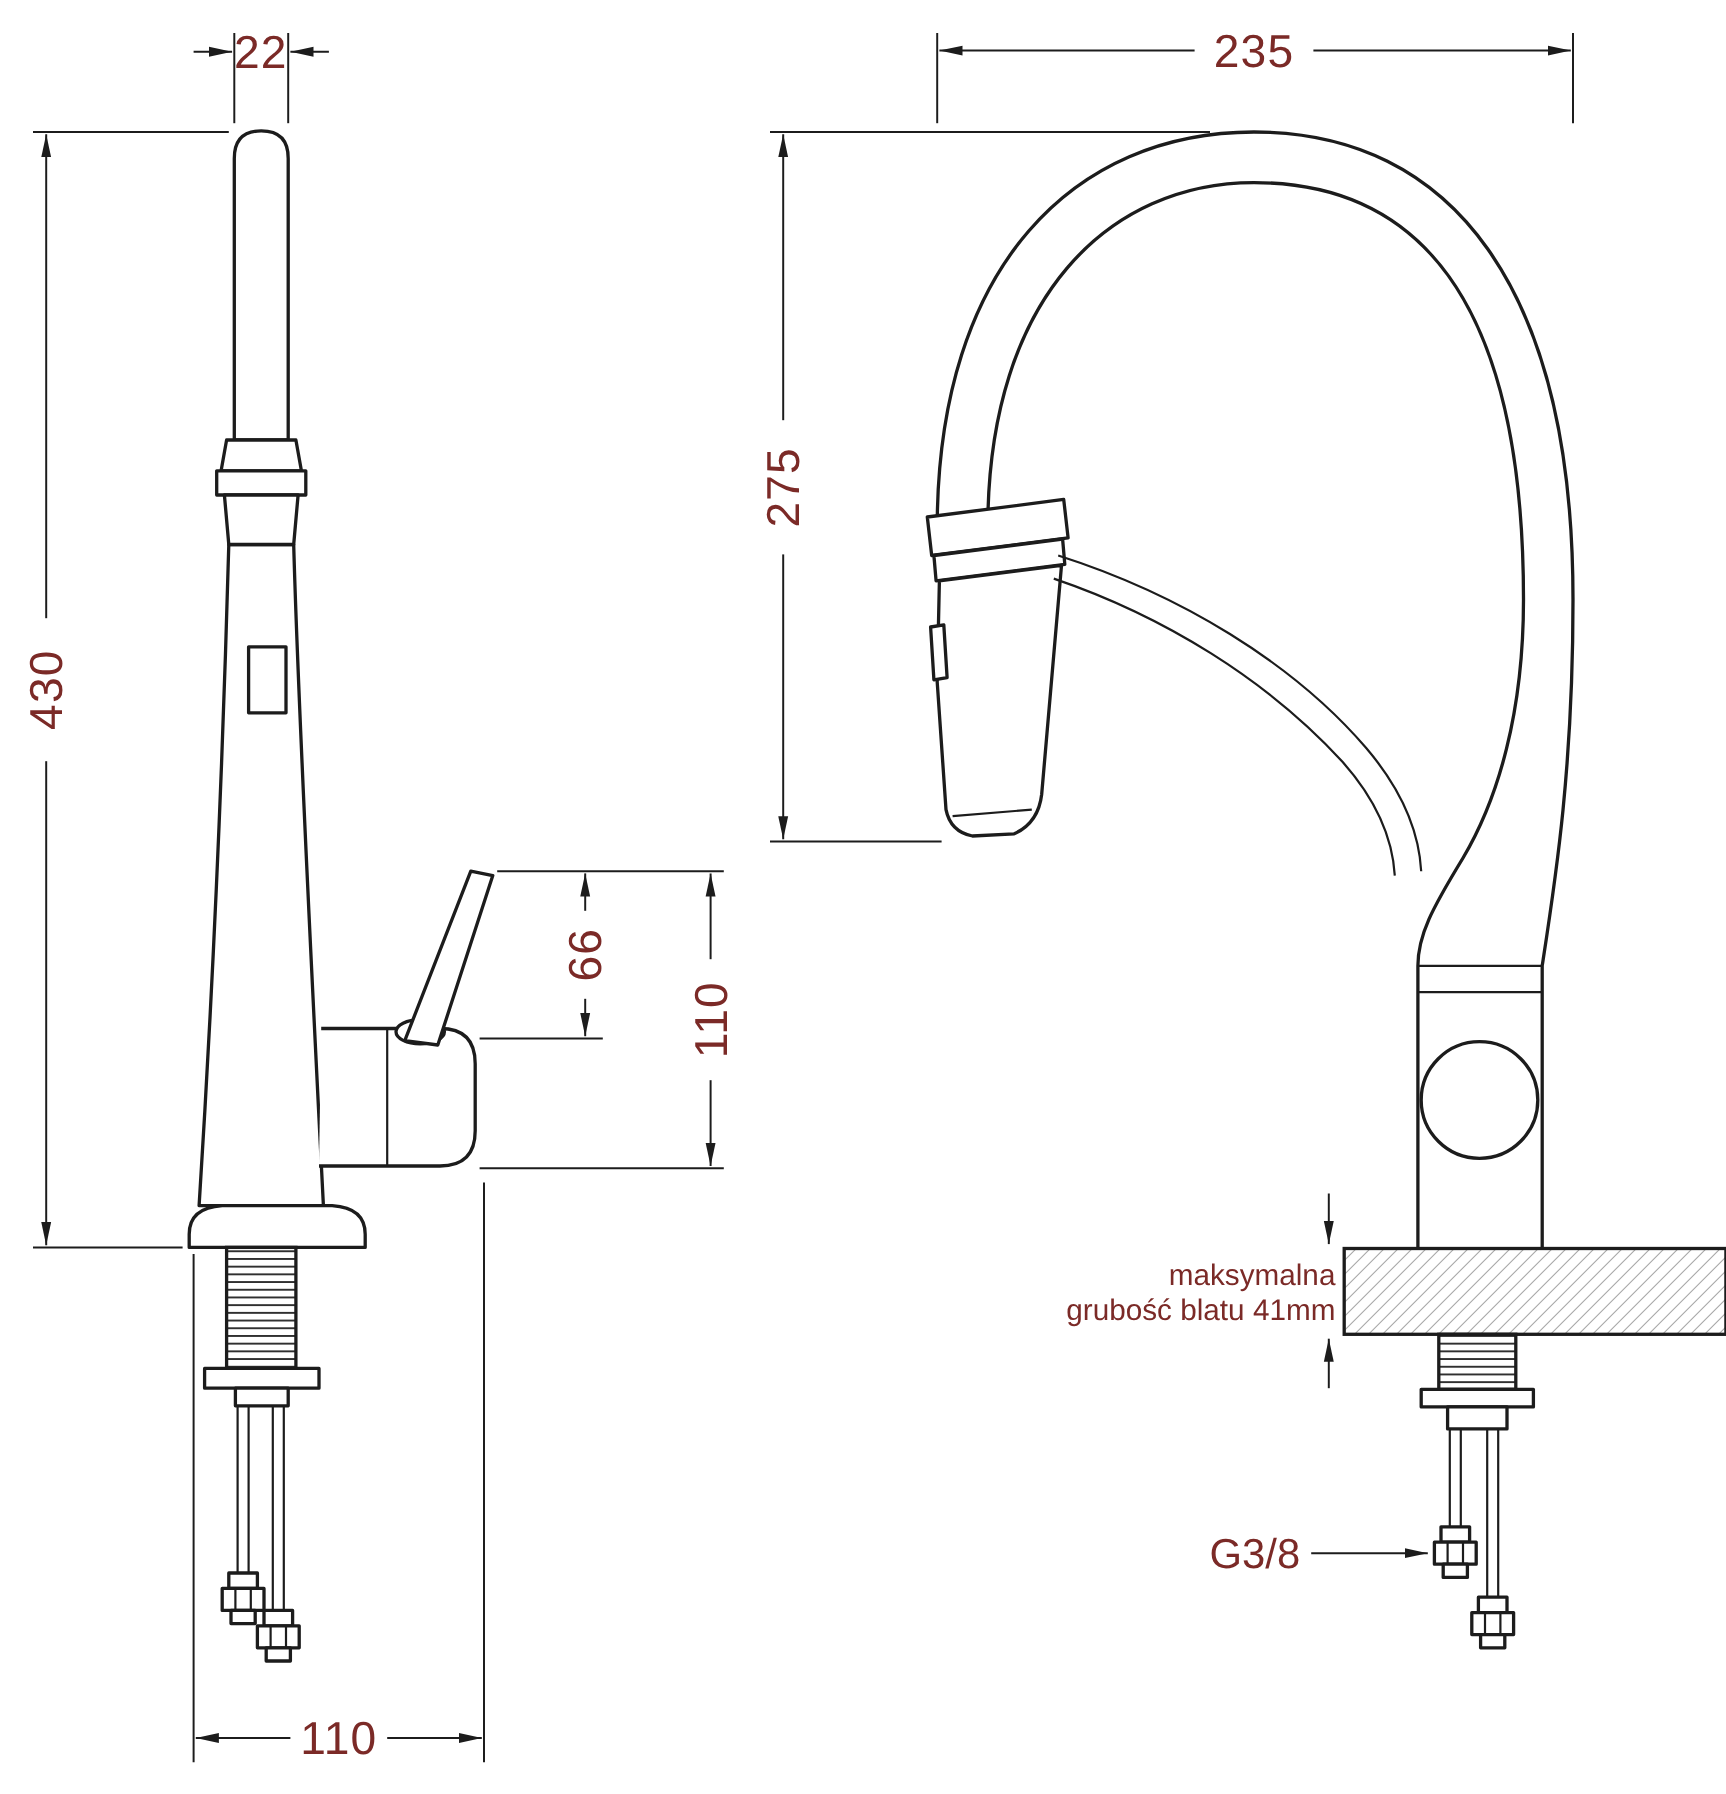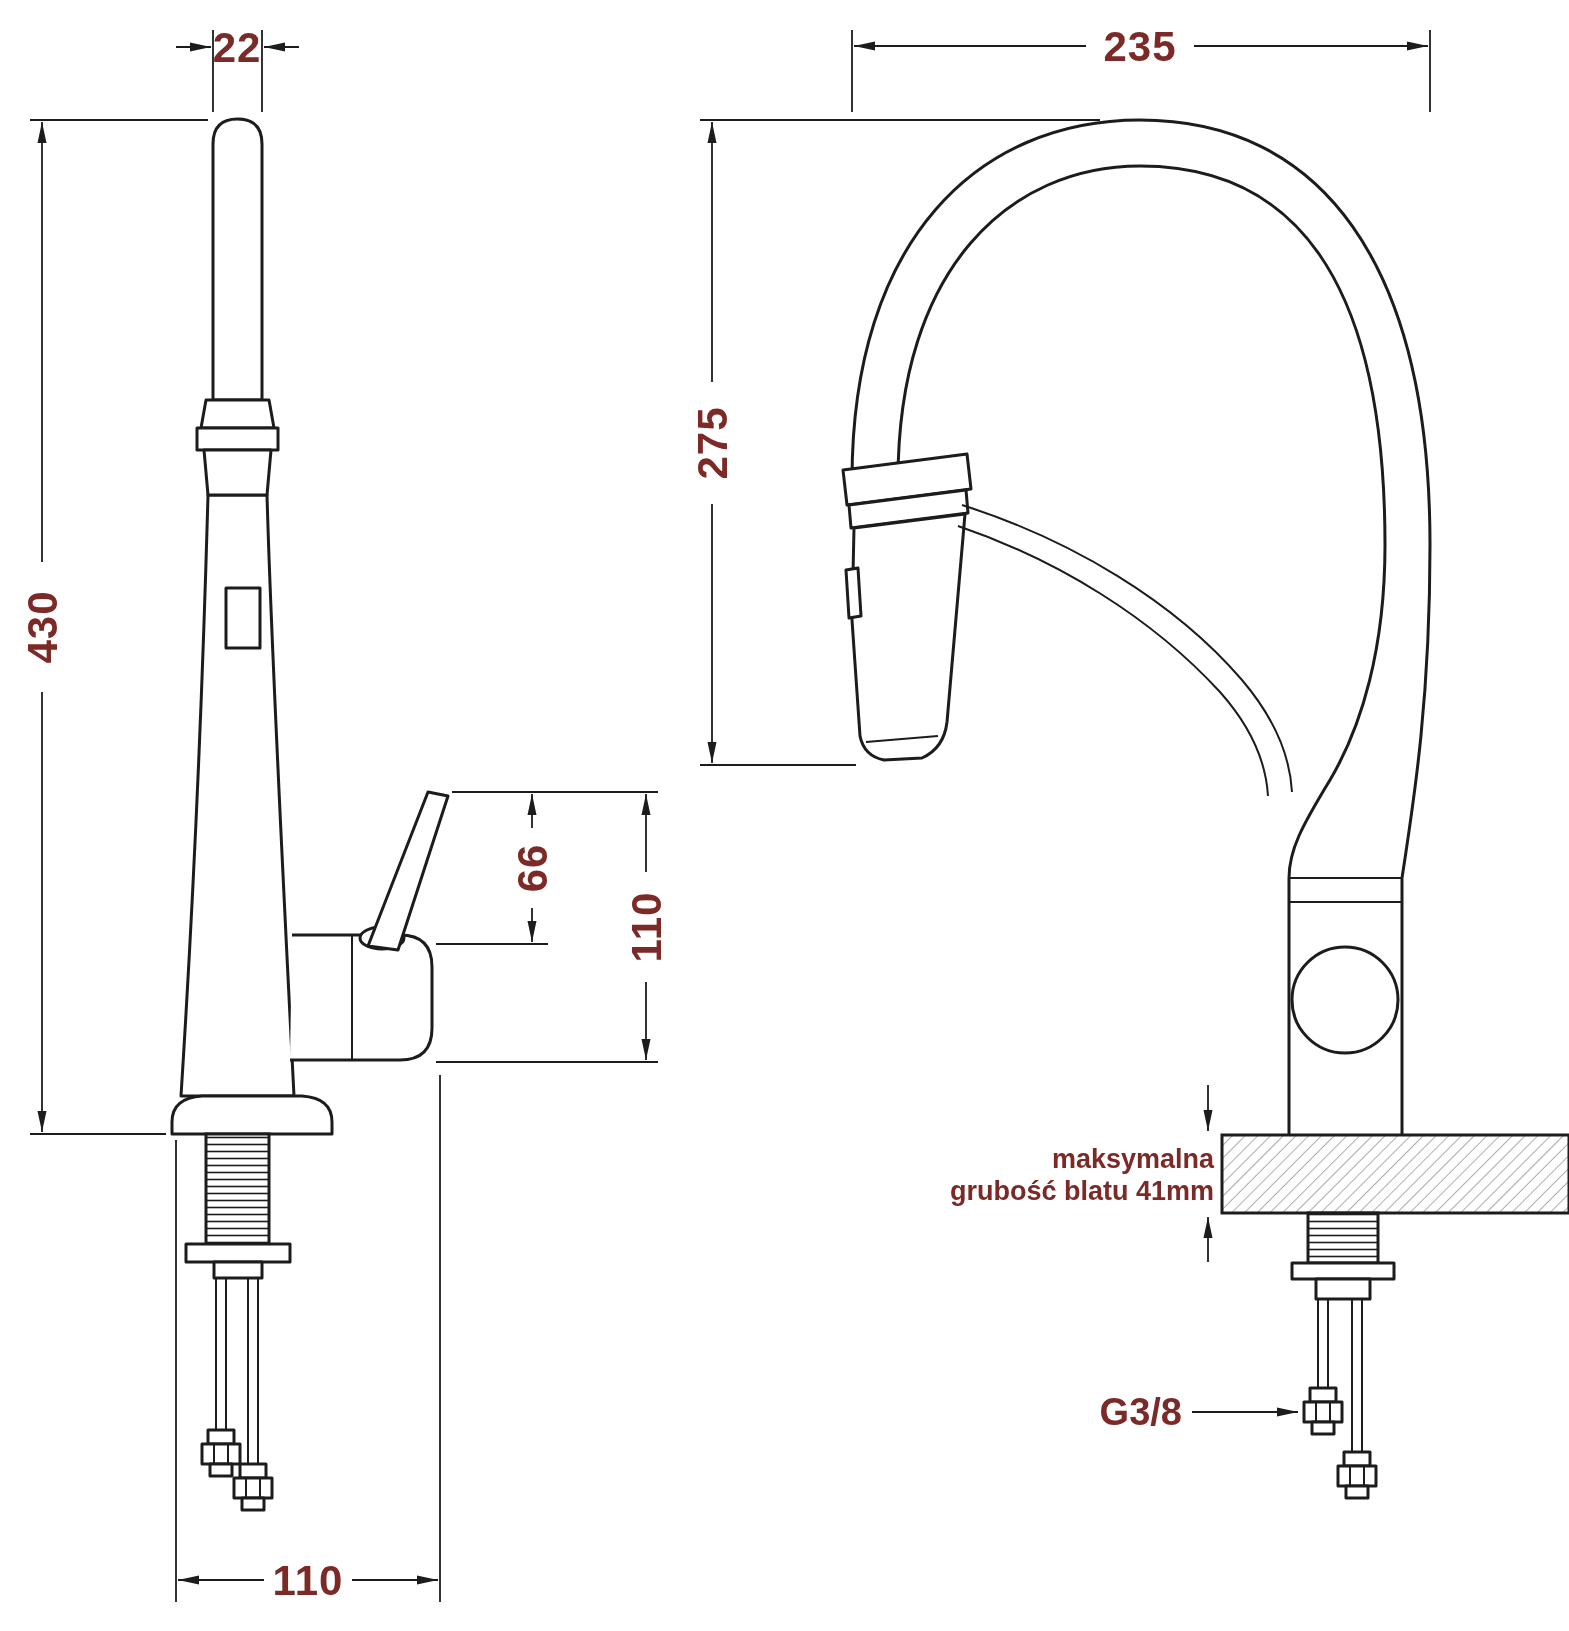--- a/index.html
+++ b/index.html
@@ -2,21 +2,20 @@
 <html><head>
 <meta charset="utf-8">
 <style>
   html, body { margin: 0; padding: 0; background: #ffffff; }
   .canvas {
     position: relative;
     width: 1569px;
     height: 1631px;
     background: #ffffff;
     font-family: "Liberation Sans", sans-serif;
-    font-weight: bold;
   }
   svg { display: block; }
   .outline { fill: #ffffff; stroke: #1c1c1c; stroke-width: 3; stroke-linejoin: round; }
   .outline-nf { fill: none; stroke: #1c1c1c; stroke-width: 3; stroke-linejoin: round; }
   .thin { fill: none; stroke: #1c1c1c; stroke-width: 2; }
   .dimline { fill: none; stroke: #1c1c1c; stroke-width: 1.8; }
   .dim-text {
     fill: #7b2a27;
     font-family: "Liberation Sans", sans-serif;
     font-size: 42px;

